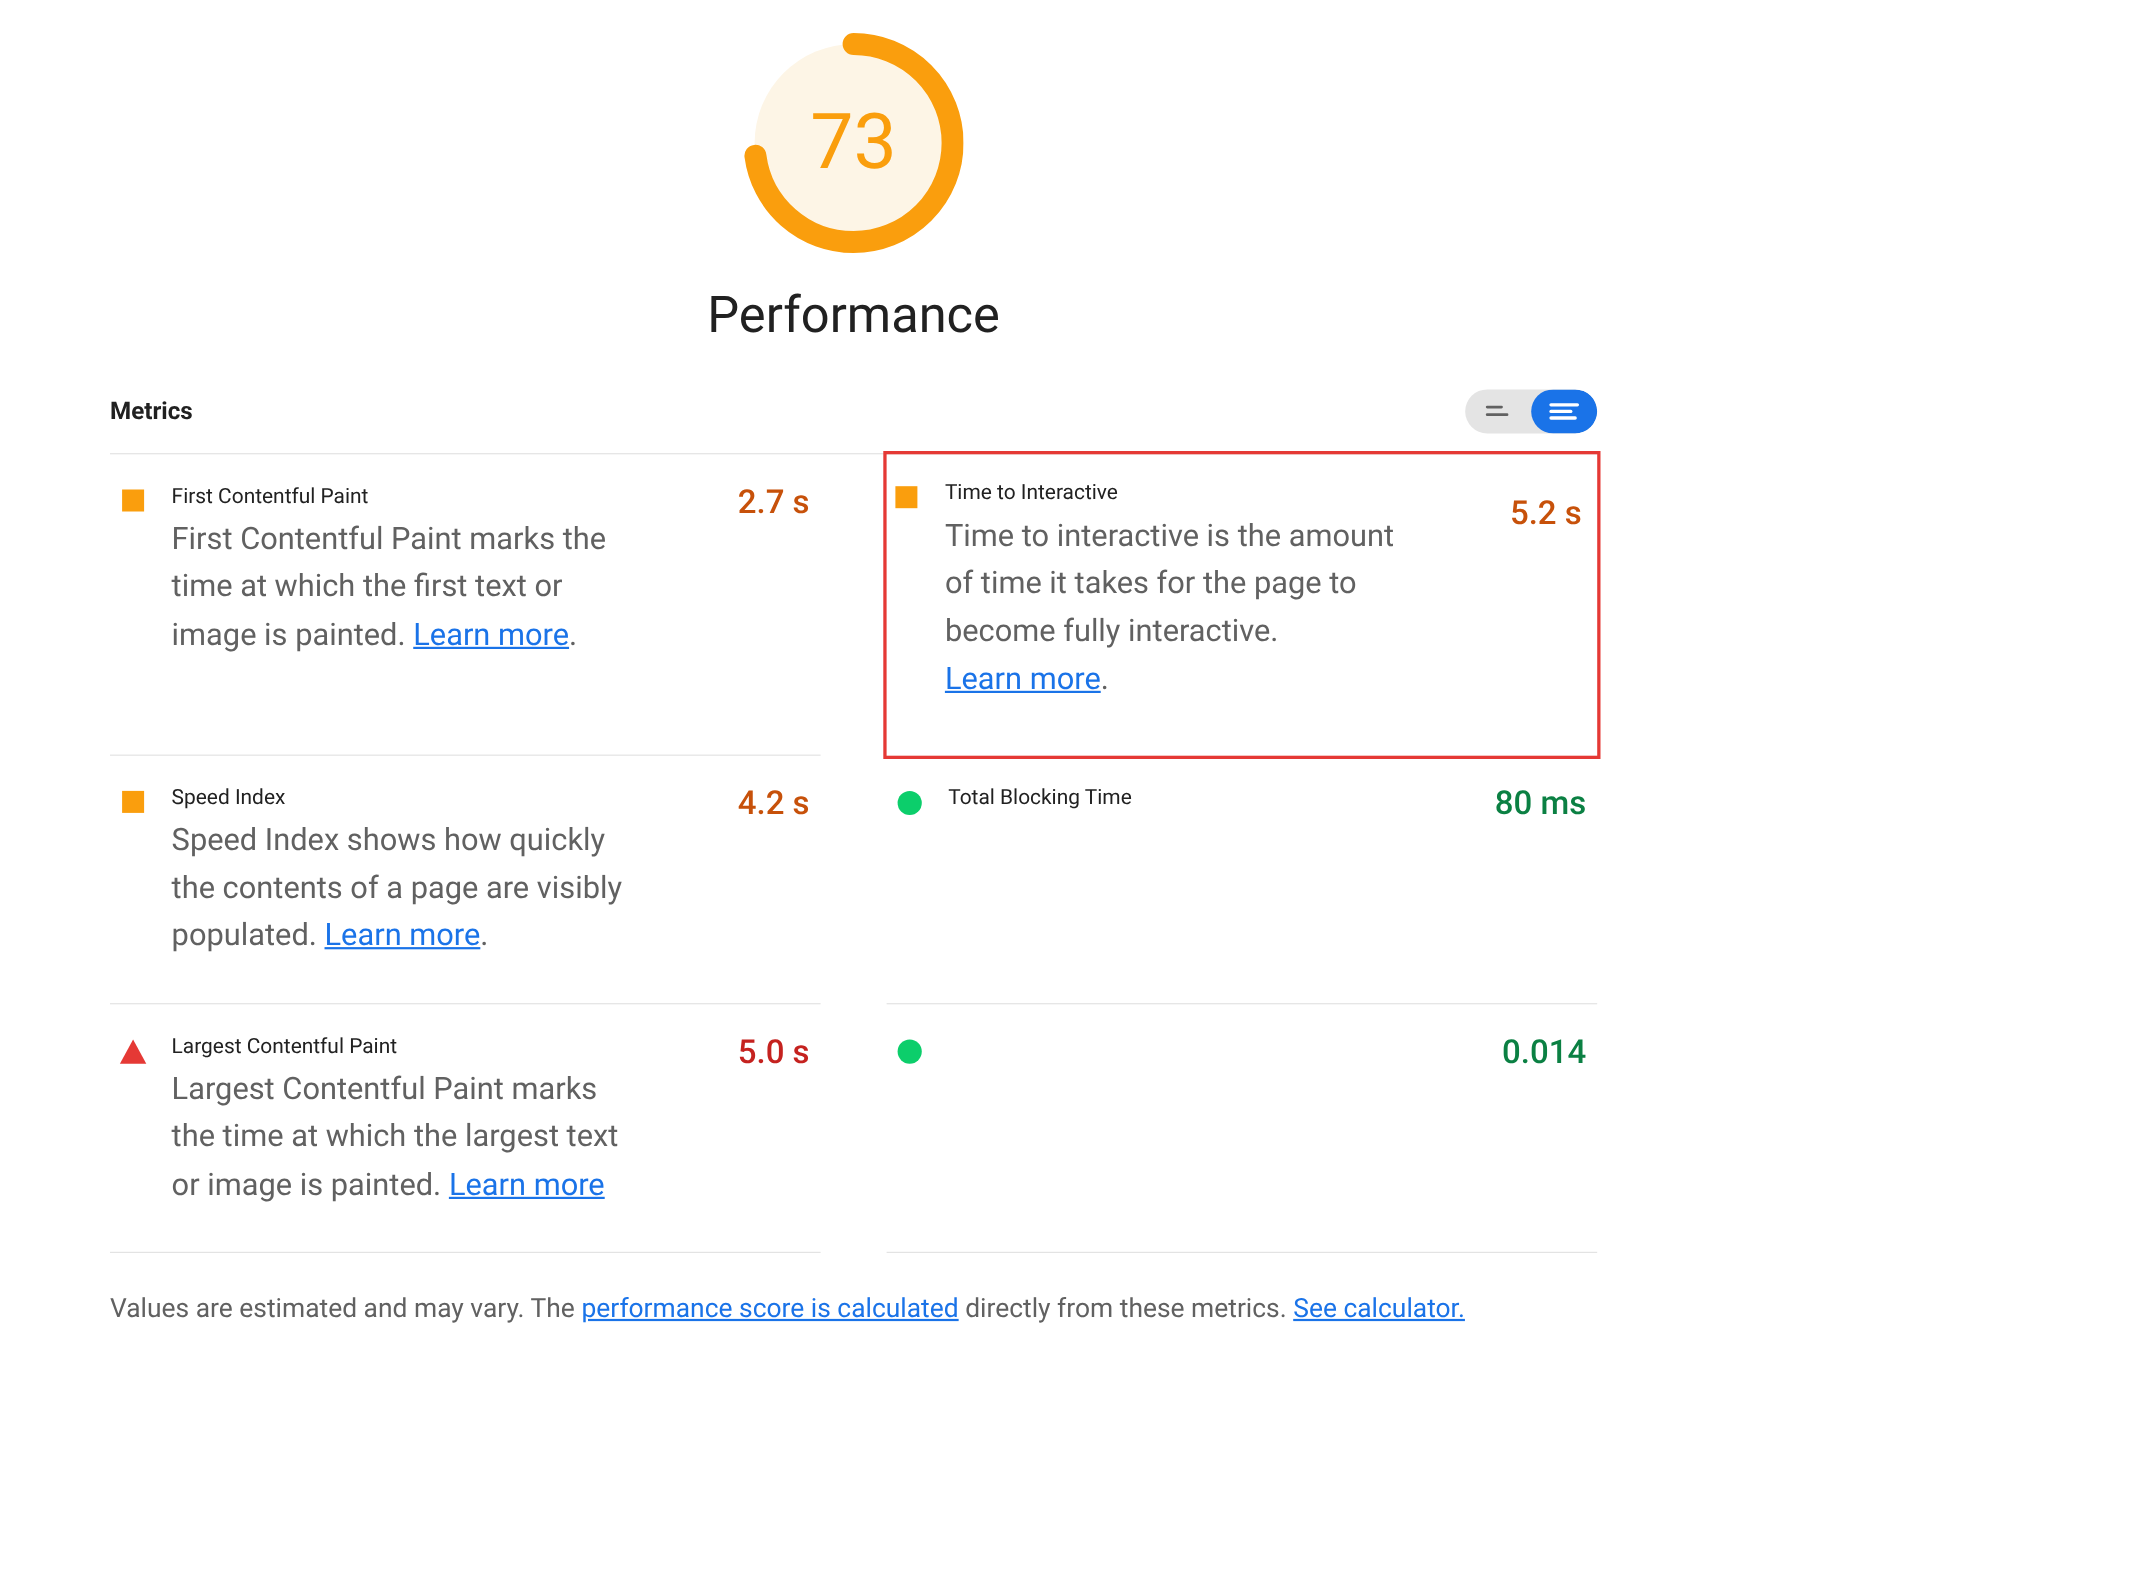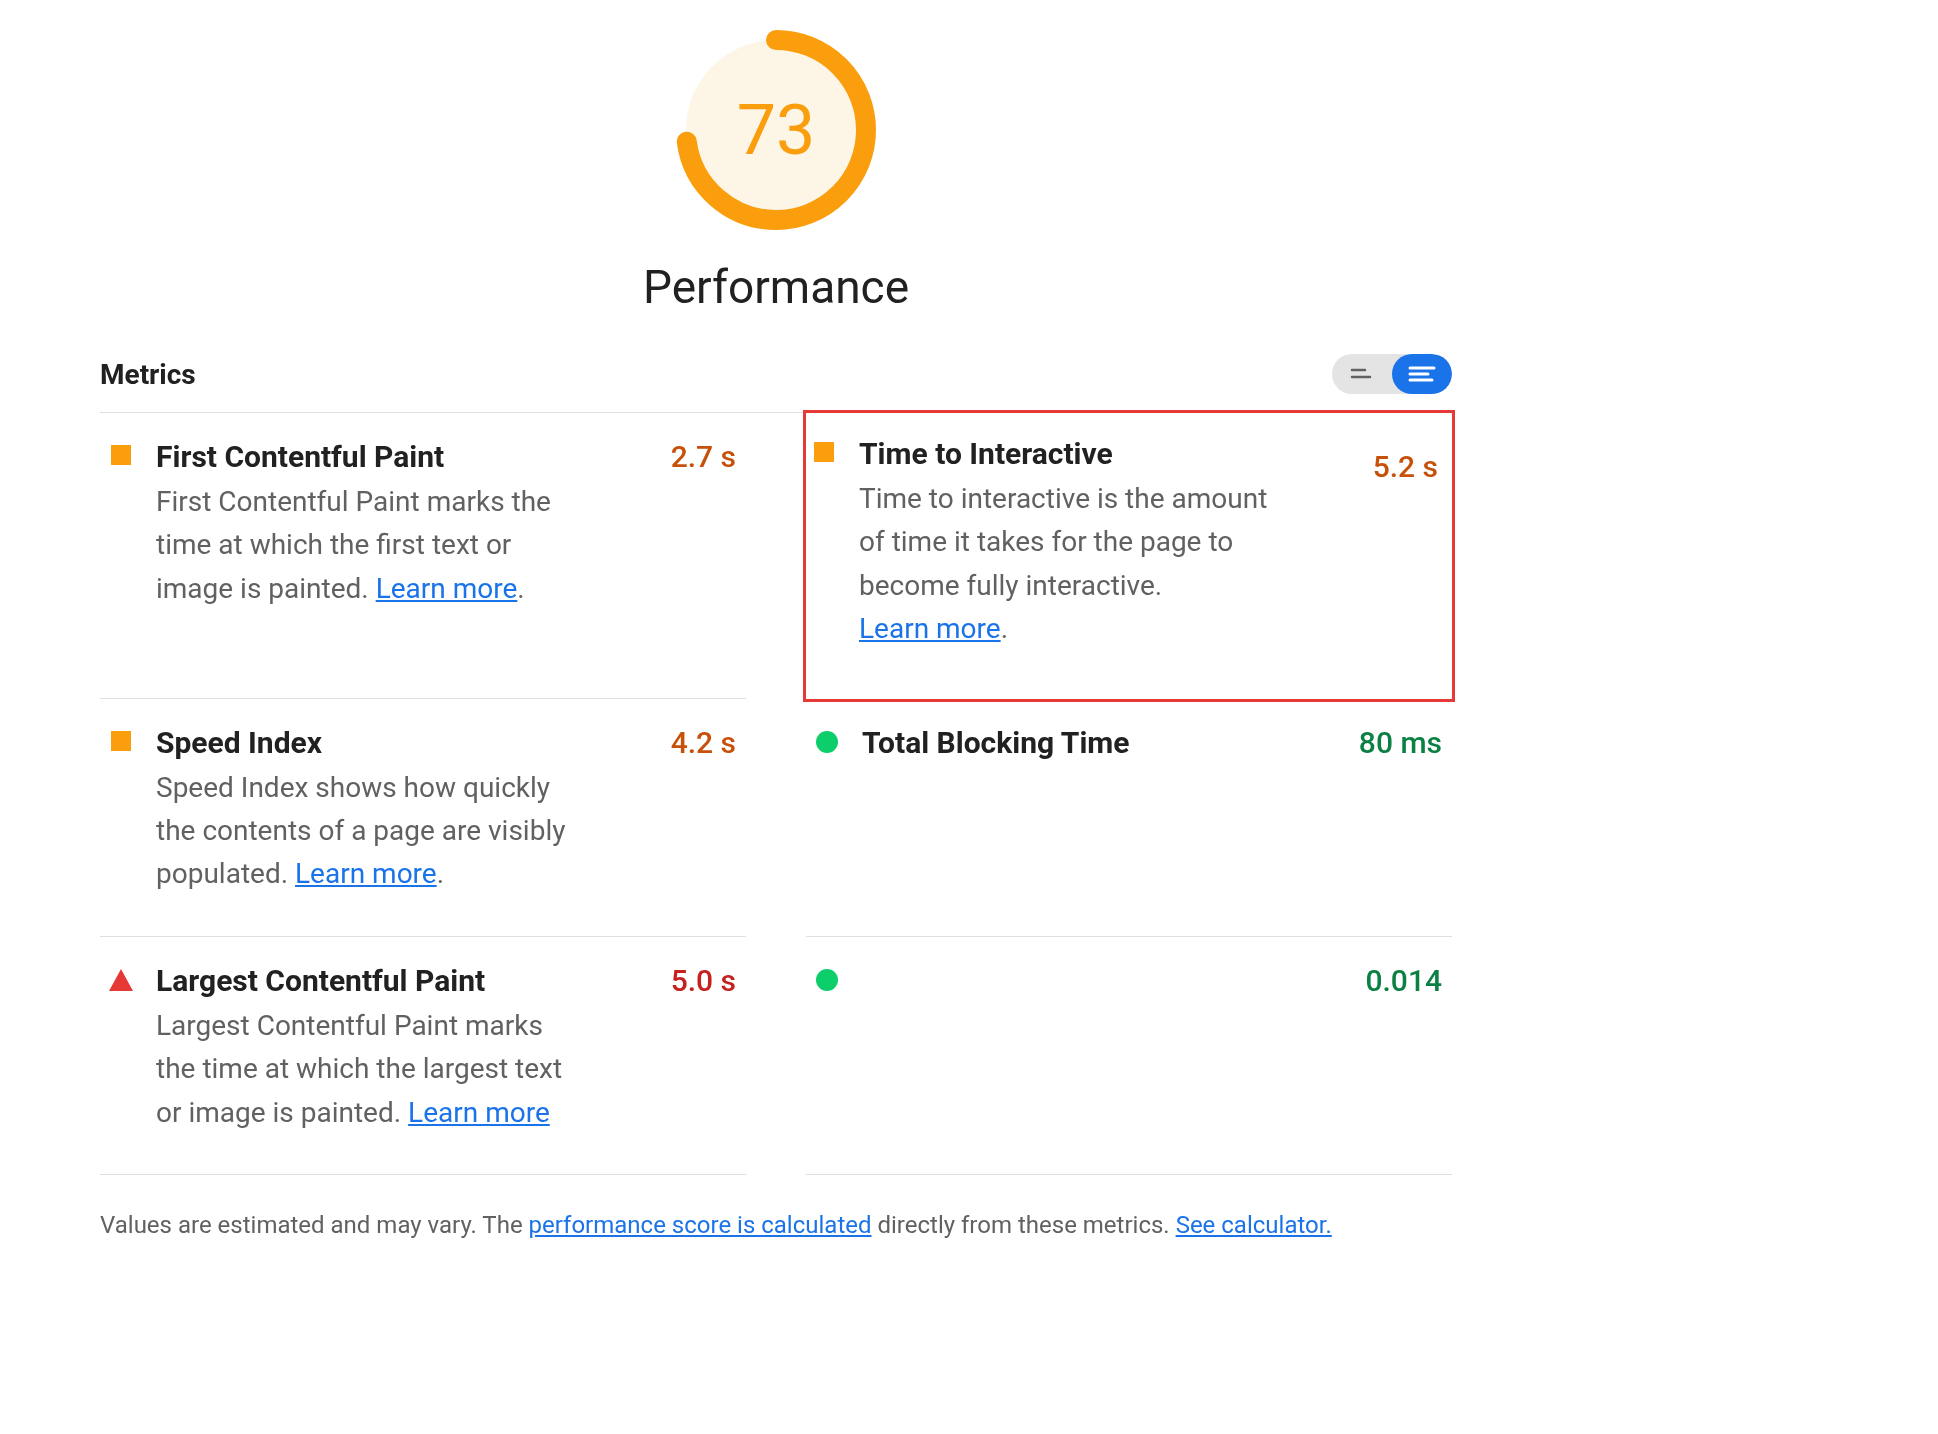--- a/index.html
+++ b/index.html
@@ -45,21 +45,21 @@
 
   .metrics-header {
     display: flex;
     justify-content: space-between;
     align-items: center;
     border-bottom: 1.5px solid #e0e0e0;
     padding-bottom: 18px;
     margin-top: 30px;
   }
   .metrics-title {
-    font-size: 28px;
+    font-size: 22px;
     font-weight: 700;
     color: #212121;
   }
   .toggle {
     display: flex;
     background: #e4e4e4;
     border-radius: 999px;
     height: 40px;
     overflow: hidden;
   }
@@ -103,22 +103,22 @@
     border-left: 12px solid transparent;
     border-right: 12px solid transparent;
     border-bottom: 22px solid #e53935;
     margin: 0 auto;
   }
   .circ-green {
     width: 22px; height: 22px; border-radius: 50%; background: #0cce6b; margin: 0 auto;
   }
   .metric-body { flex: 1; padding-right: 160px; }
   .metric-title {
-    font-size: 30px;
-    font-weight: 700;
+    font-size: 19px;
+    font-weight: 400;
     color: #212121;
     margin-bottom: 6px;
   }
   .metric-desc {
     font-size: 28px;
     line-height: 1.55;
     color: #616161;
     font-weight: 400;
   }
   .metric-desc a, .footnote a {

